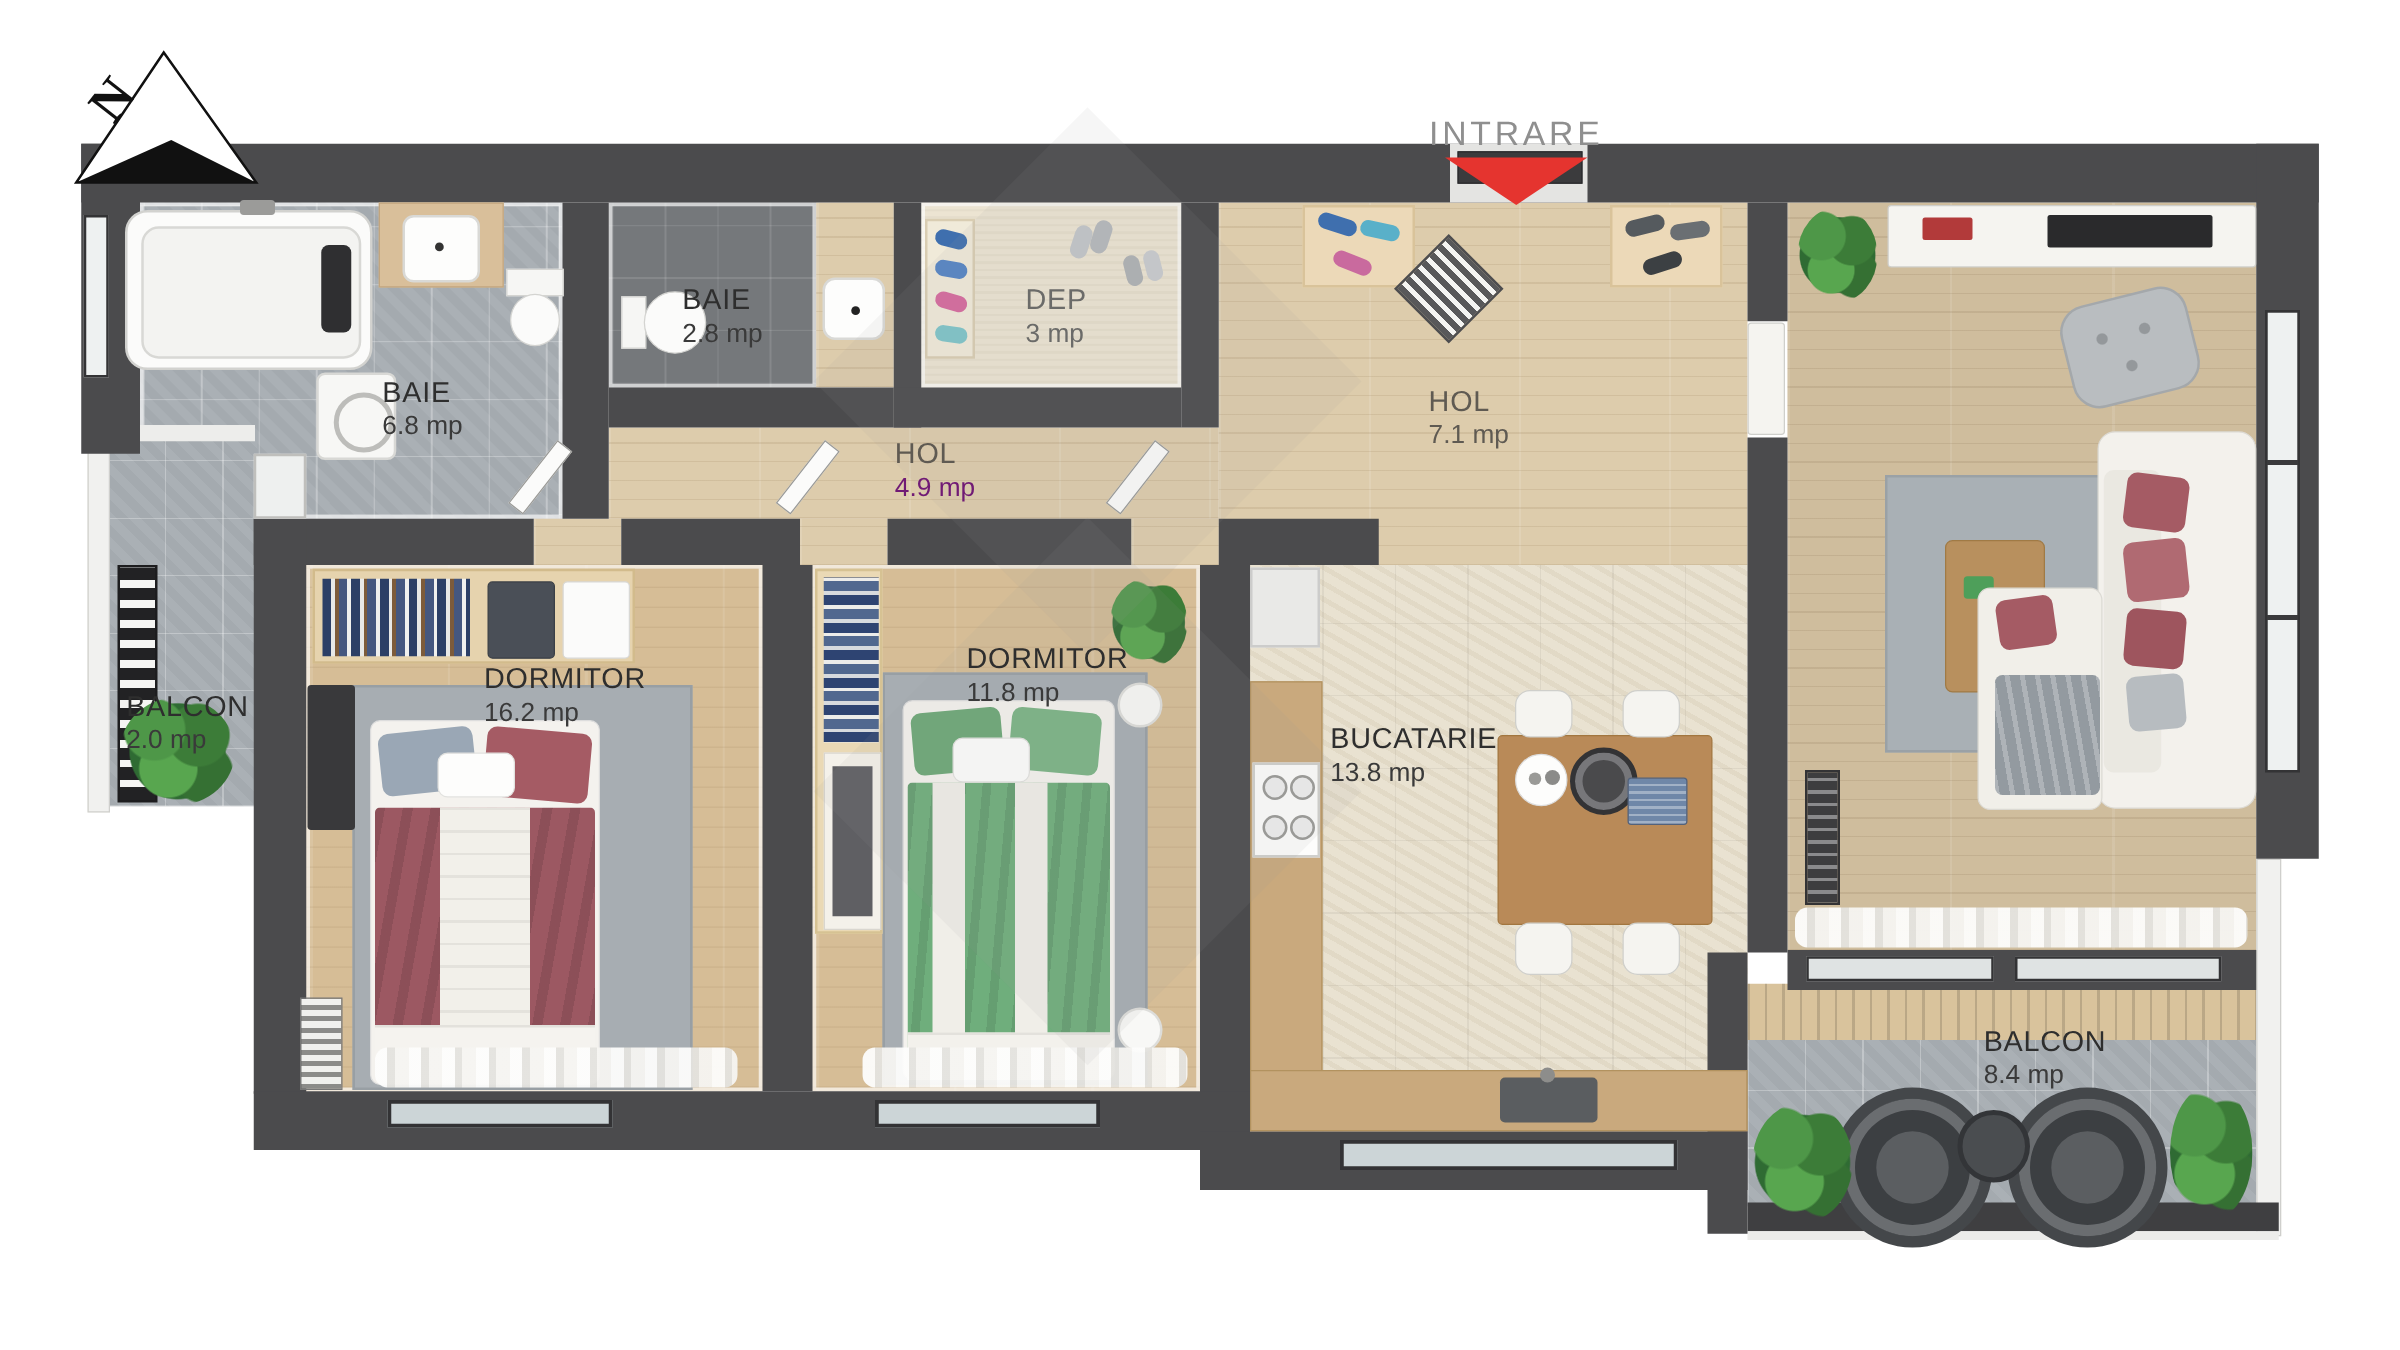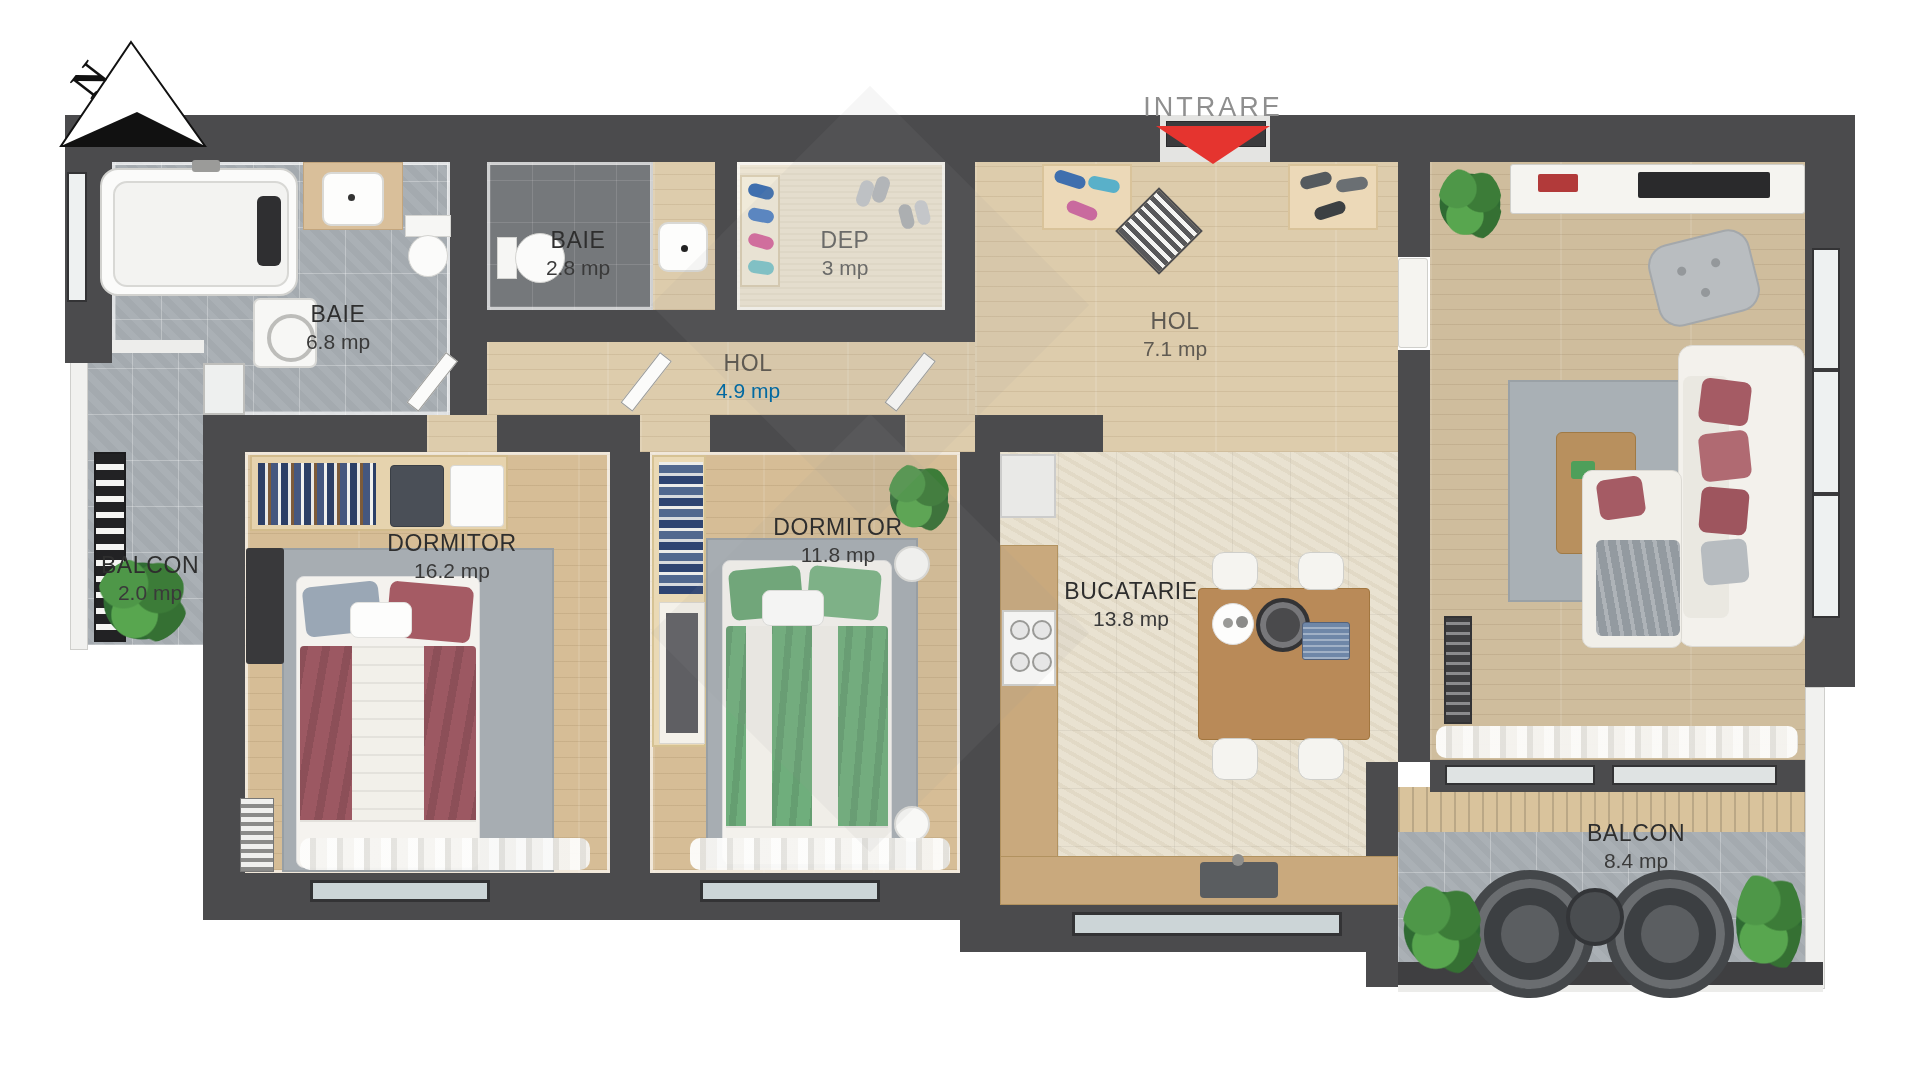--- a/index.html
+++ b/index.html
@@ -27,21 +27,21 @@
      repeating-linear-gradient(0deg,rgba(110,85,55,.13) 0 1px,transparent 1px 15px),
      repeating-linear-gradient(90deg,rgba(255,255,255,.10) 0 2px,transparent 2px 130px);}
   .floor-stone{background-color:#e9e2d1;background-image:
      repeating-linear-gradient(0deg,rgba(0,0,0,.05) 0 1px,transparent 1px 58px),
      repeating-linear-gradient(90deg,rgba(0,0,0,.05) 0 1px,transparent 1px 58px),
      repeating-linear-gradient(30deg,rgba(160,140,100,.10) 0 4px,transparent 4px 11px);}
   .floor-carpet{background-color:#ece4d2;background-image:repeating-linear-gradient(0deg,rgba(0,0,0,.03) 0 2px,transparent 2px 6px);}
   .floor-slats{background-color:#d9c39c;background-image:repeating-linear-gradient(90deg,rgba(0,0,0,.14) 0 2px,transparent 2px 14px);}
   .f{position:absolute;z-index:20;box-sizing:border-box;}
   .white-box{background:#f5f4f0;border:1px solid #cfcfcb;border-radius:6px;}
-  .room-label{position:absolute;transform:translate(-50%,-50%);text-align:center;z-index:30;white-space:nowrap;}
+  .room-label{position:absolute;transform:translate(-50%,-50%);text-align:left;z-index:30;white-space:nowrap;}
   .rl-name{font-size:23px;letter-spacing:.6px;color:#2e2e2e;}
   .rl-area{font-size:21px;margin-top:2px;color:#3a3a3a;}
   .entr-label{position:absolute;transform:translateX(-50%);font-size:27px;letter-spacing:3px;color:#8f8f8f;z-index:30;}
   .entr-arrow{position:absolute;width:0;height:0;border-left:57px solid transparent;border-right:57px solid transparent;z-index:30;}
   .footer-text{position:absolute;font-family:"Liberation Serif",serif;font-size:31px;color:#50402a;z-index:30;}
   .door{position:absolute;width:13px;height:62px;background:#fbfbfa;border:1px solid #9a9a97;z-index:21;}
   .plant{position:absolute;z-index:22;border-radius:50%;background:
      radial-gradient(circle at 30% 30%,#4e9748 0 27%,transparent 29%),
      radial-gradient(circle at 68% 35%,#3c7c38 0 29%,transparent 31%),
      radial-gradient(circle at 42% 66%,#58a64f 0 29%,transparent 31%),
@@ -279,21 +279,21 @@
   <div class="room-label" style="left:578px;top:253px">
     <div class="rl-name">BAIE</div>
     <div class="rl-area">2.8 mp</div>
   </div>
   <div class="room-label" style="left:845px;top:253px">
     <div class="rl-name" style="color:#6b6b69">DEP</div>
     <div class="rl-area" style="color:#6b6b69">3 mp</div>
   </div>
   <div class="room-label" style="left:748px;top:376px">
     <div class="rl-name" style="color:#5f5a52">HOL</div>
-    <div class="rl-area" style="color:#0369a1">4.9 mp</div>
+    <div class="rl-area" style="color:#701a75">4.9 mp</div>
   </div>
   <div class="room-label" style="left:1175px;top:334px">
     <div class="rl-name" style="color:#5f5a52">HOL</div>
     <div class="rl-area" style="color:#5f5a52">7.1 mp</div>
   </div>
   <div class="room-label" style="left:452px;top:556px">
     <div class="rl-name">DORMITOR</div>
     <div class="rl-area">16.2 mp</div>
   </div>
   <div class="room-label" style="left:838px;top:540px">

